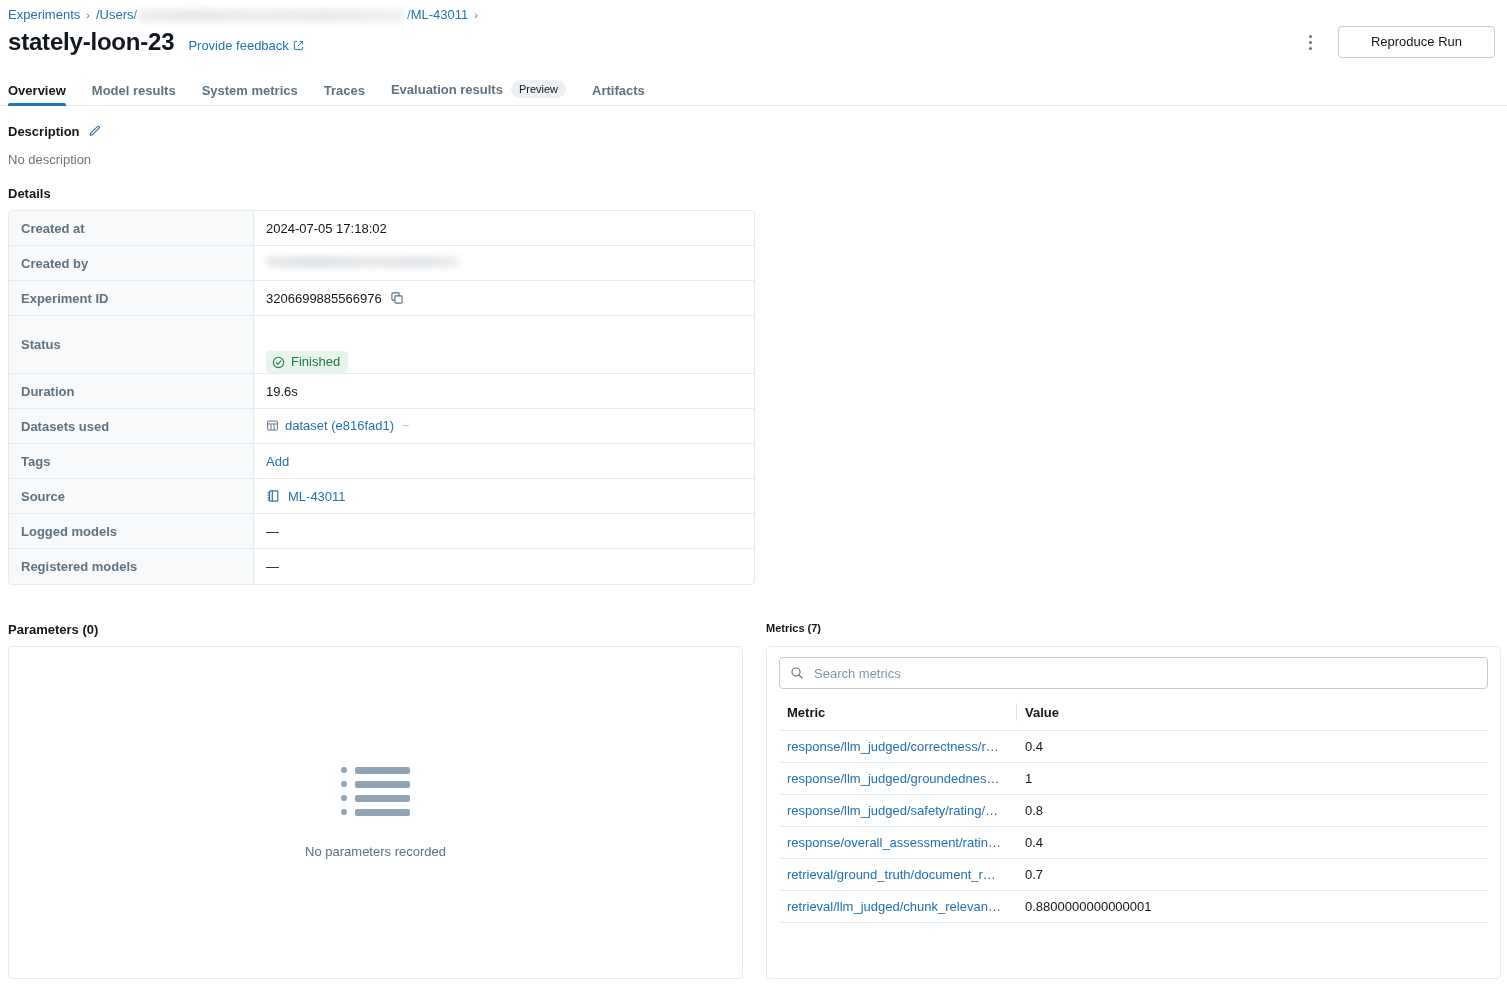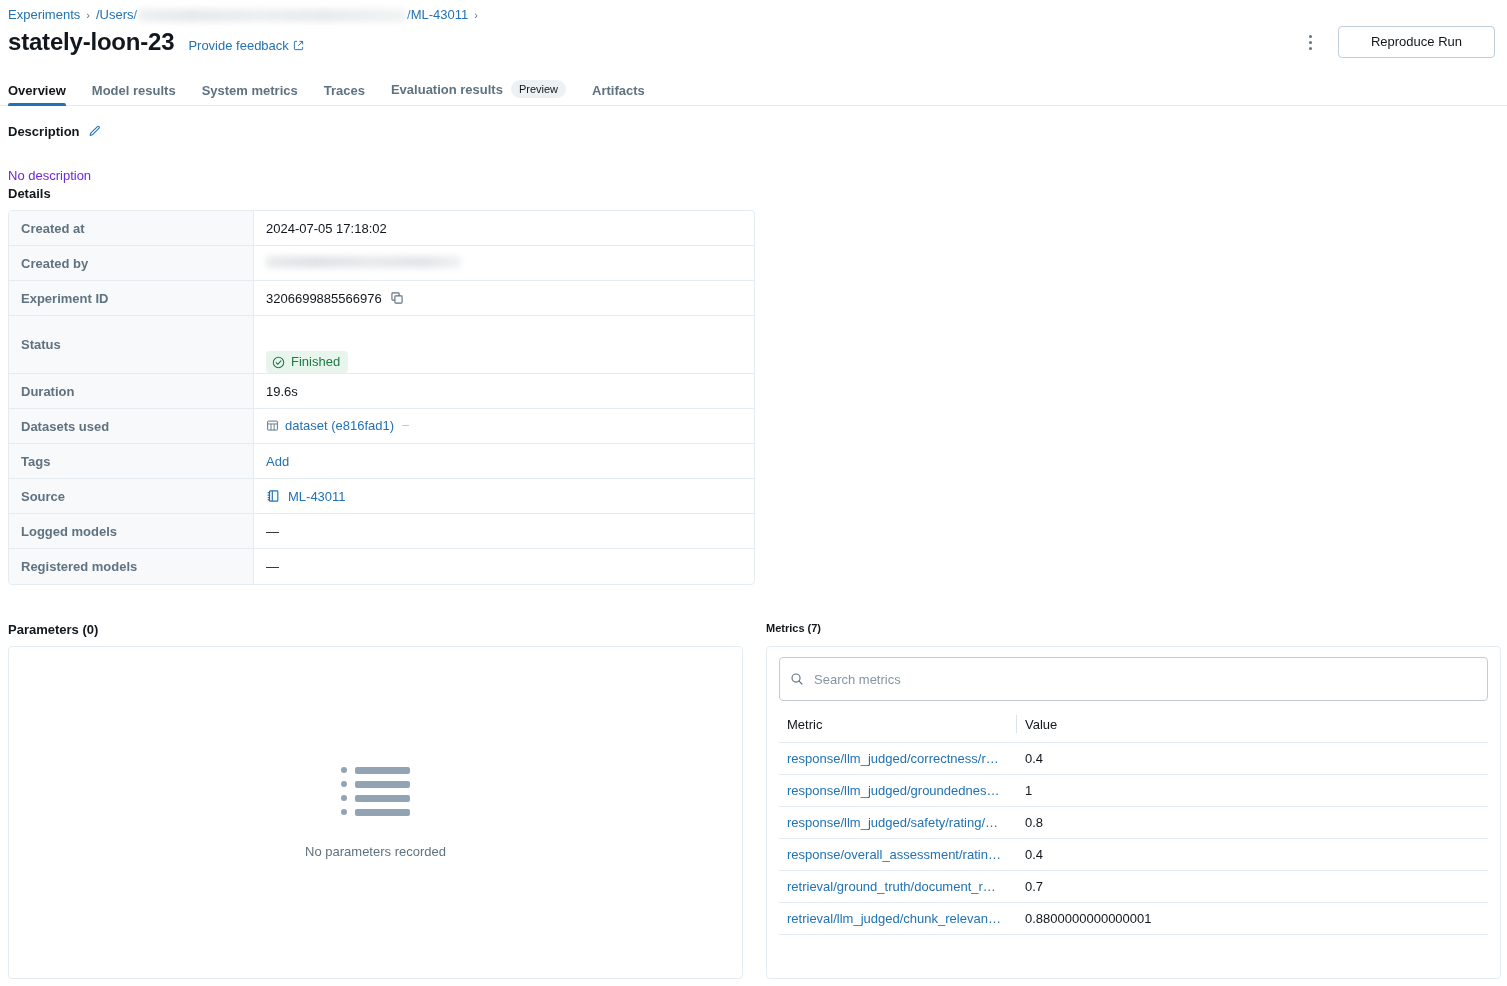--- a/index.html
+++ b/index.html
@@ -84,22 +84,22 @@
   }
 
   
   .section-desc-title {
     position: absolute; left: 8px; top: 124px;
     font-size: 13px; font-weight: 700; color: #11171c;
     display: flex; align-items: center; gap: 8px;
   }
   .edit-icon { cursor: pointer; display: inline-flex; }
   .no-description {
-    position: absolute; left: 8px; top: 168px;
-    font-size: 13px; color: #6d28d9;
+    position: absolute; left: 8px; top: 152px;
+    font-size: 13px; color: #737373;
   }
   .details-heading {
     position: absolute; left: 8px; top: 186px;
     font-size: 13px; font-weight: 700; color: #11171c;
   }
 
   
   .details-table {
     position: absolute; left: 8px; top: 210px;
     width: 747px;
@@ -168,32 +168,32 @@
     position: absolute; left: 766px; top: 646px;
     width: 735px; height: 333px;
     border: 1px solid #e4ecf1; border-radius: 4px;
     background: #fff;
     padding: 10px 12px 0 12px;
     overflow: hidden;
   }
   .search-box {
     display: flex; align-items: center; gap: 8px;
     border: 1px solid #c0cdd8; border-radius: 4px;
-    height: 44px; padding: 0 10px; background: #fff;
+    height: 32px; padding: 0 10px; background: #fff;
   }
   .search-box input {
     border: none; outline: none; flex: 1;
     font-family: inherit; font-size: 13px; color: #11171c;
     background: transparent;
   }
   .search-box input::placeholder { color: #8396a5; }
 
   .metrics-table { width: 100%; border-collapse: collapse; margin-top: 10px; }
   .metrics-table th {
-    text-align: left; font-size: 13px; font-weight: 400; color: #11171c;
+    text-align: left; font-size: 13px; font-weight: 700; color: #11171c;
     padding: 6px 8px 10px 8px;
     border-bottom: 1px solid #e4ecf1;
   }
   .metrics-table th.col-metric { width: 238px; position: relative; }
   .metrics-table th.col-metric::after {
     content: ""; position: absolute; right: 0; top: 4px; bottom: 9px;
     width: 1px; background: #dce4e9;
   }
   .metrics-table td {
     font-size: 13px; padding: 8px; border-bottom: 1px solid #e4ecf1;

